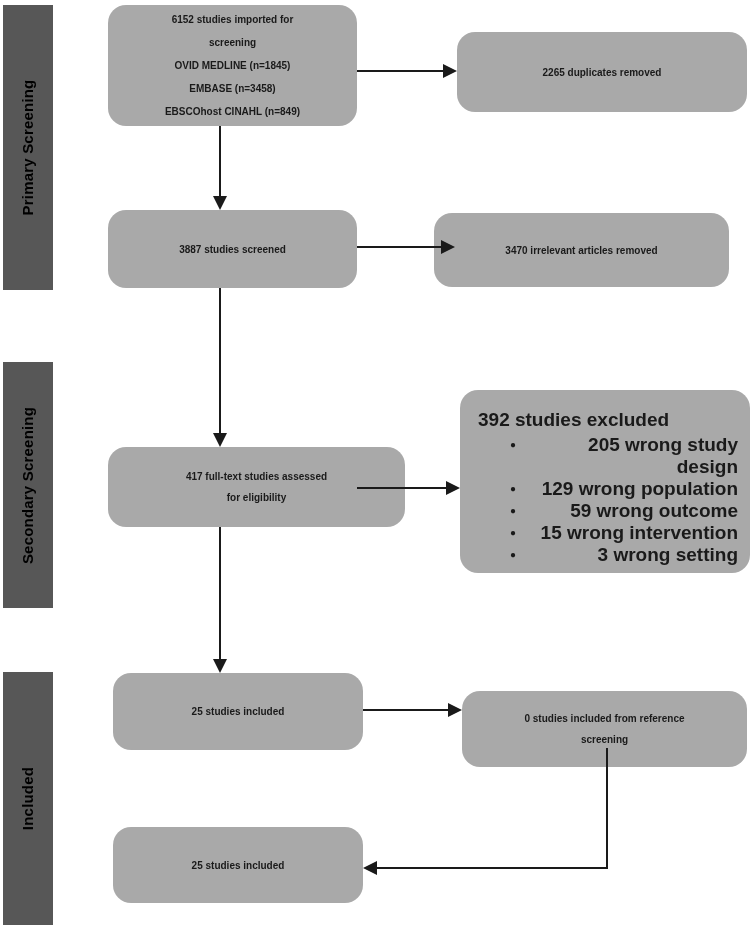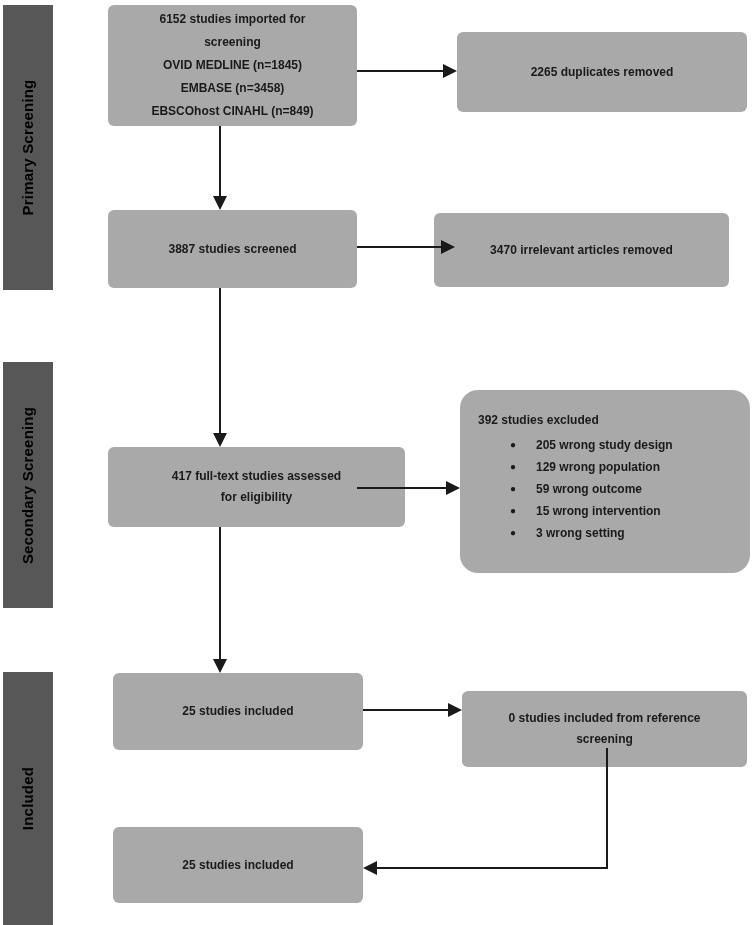--- a/index.html
+++ b/index.html
@@ -32,26 +32,26 @@
     letter-spacing: 0.2px;
   }
   .bar-primary   { top: 5px;   height: 285px; }
   .bar-secondary { top: 362px; height: 246px; }
   .bar-included  { top: 672px; height: 253px; }
 
   
   .flow-box {
     position: absolute;
     background: var(--box-fill, #a9a9a9);
-    border-radius: 6px;
+    border-radius: 18px;
     display: flex;
     align-items: center;
     justify-content: center;
     text-align: center;
-    font-size: 12px;
+    font-size: 10px;
     font-weight: 700;
     line-height: 21px;
     white-space: pre-line;
     box-sizing: border-box;
     padding: 4px 6px;
   }
   .box-imported  { left: 108px; top: 5px;   width: 249px; height: 121px; line-height: 23px; }
   .box-duplicates{ left: 457px; top: 32px;  width: 290px; height: 80px; }
   .box-screened  { left: 108px; top: 210px; width: 249px; height: 78px; }
   .box-irrelevant{ left: 434px; top: 213px; width: 295px; height: 74px; }
@@ -61,30 +61,31 @@
   .box-included-final { left: 113px; top: 827px; width: 250px; height: 76px; }
 
   
   .box-excluded {
     position: absolute;
     left: 460px; top: 390px; width: 290px; height: 183px;
     background: var(--box-fill, #a9a9a9);
     border-radius: 18px;
     box-sizing: border-box;
     padding: 20px 12px 0 14px;
-    font-size: 12px;
+    font-size: 19px;
     font-weight: 700;
     text-align: left;
   }
   .box-excluded .heading { margin: 0 0 4px 4px; line-height: 20px; }
   .excluded-list { list-style: none; margin: 2px 0 0 0; padding: 0; }
   .excluded-list li {
     position: relative;
     padding-left: 62px;
     line-height: 22px;
+    text-align: right;
   }
   .excluded-list li::before {
     content: "\25CF";
     position: absolute;
     left: 36px;
     top: 0;
     font-size: 10px;
   }
 
   .arrow-layer {

